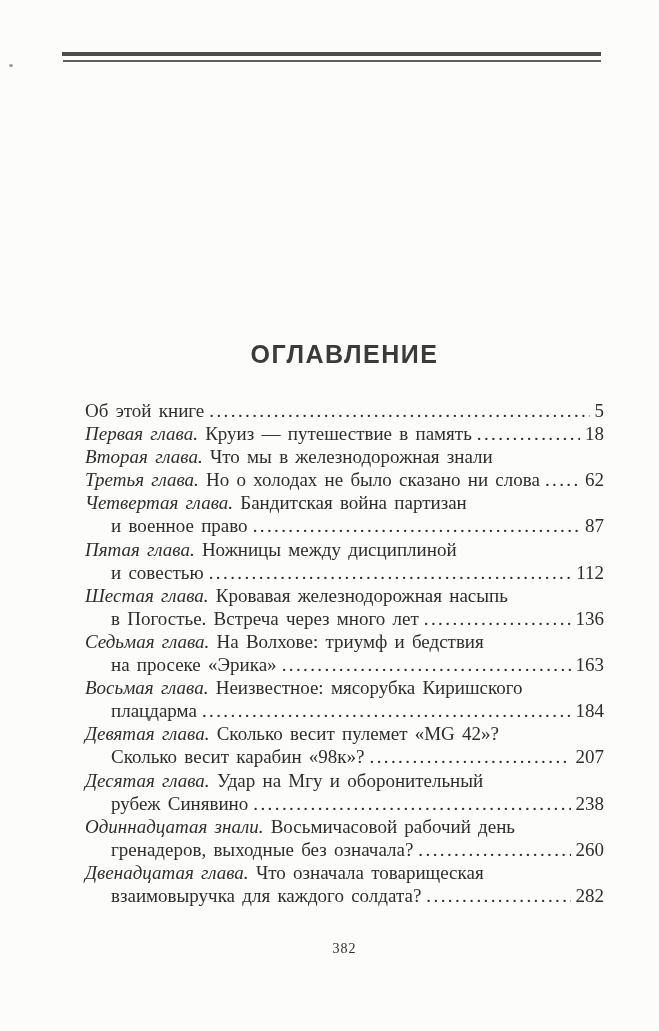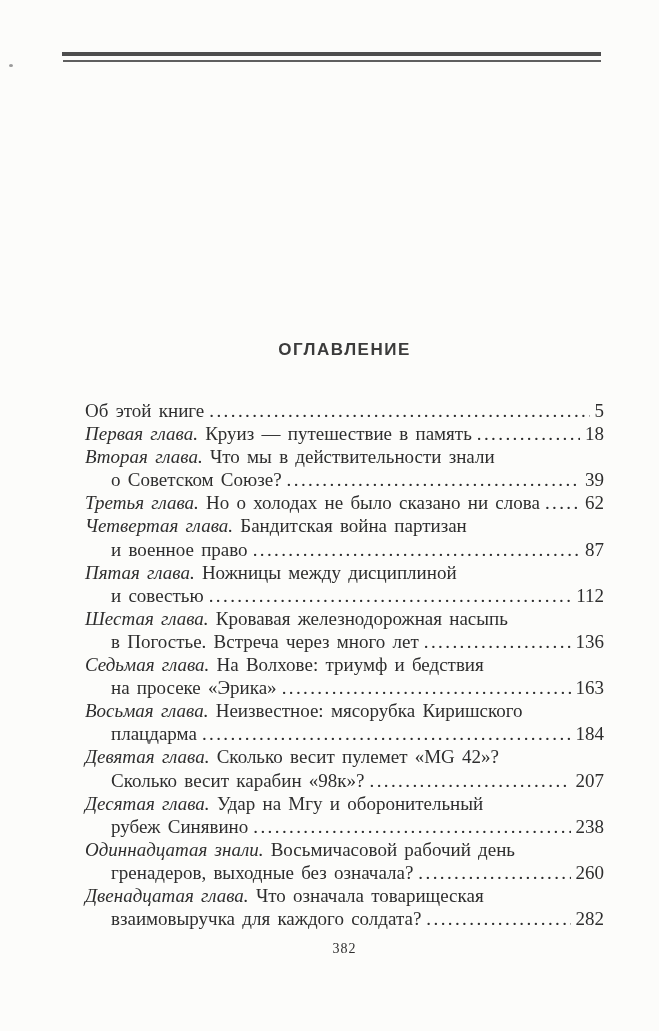--- a/index.html
+++ b/index.html
@@ -31,21 +31,21 @@
     background: #9a9a9a;
     border-radius: 50%;
   }
   .title {
     position: absolute;
     left: 85px; top: 340px;
     width: 519px;
     text-align: center;
     font-family: "Liberation Sans", sans-serif;
     font-weight: bold;
-    font-size: 17px;
+    font-size: 25px;
     letter-spacing: 1.5px;
     color: #3b3b3b;
   }
   .toc {
     position: absolute;
     left: 85px; top: 399px;
     width: 519px;
     font-size: 19px;
     line-height: 23.1px;
     word-spacing: 2.5px;
@@ -102,29 +102,22 @@
         <i class="chap">Первая глава.</i>
         <span>Круиз — путешествие в память</span>
       </span>
       <span class="leader"></span>
       <span class="pg">18</span>
     </div>
 
     <div class="toc-line">
       <span class="txt">
         <i class="chap">Вторая глава.</i>
-        <span>Что мы в действительности знали</span>
-      </span>
-    </div>
-    <div class="toc-line cont">
-      <span class="txt">
-        <span>о Советском Союзе?</span>
-      </span>
-      <span class="leader"></span>
-      <span class="pg">39</span>
+        <span>Что мы в железнодорожная знали</span>
+      </span>
     </div>
 
     <div class="toc-line">
       <span class="txt">
         <i class="chap">Третья глава.</i>
         <span>Но о холодах не было сказано ни слова</span>
       </span>
       <span class="leader"></span>
       <span class="pg">62</span>
     </div>

